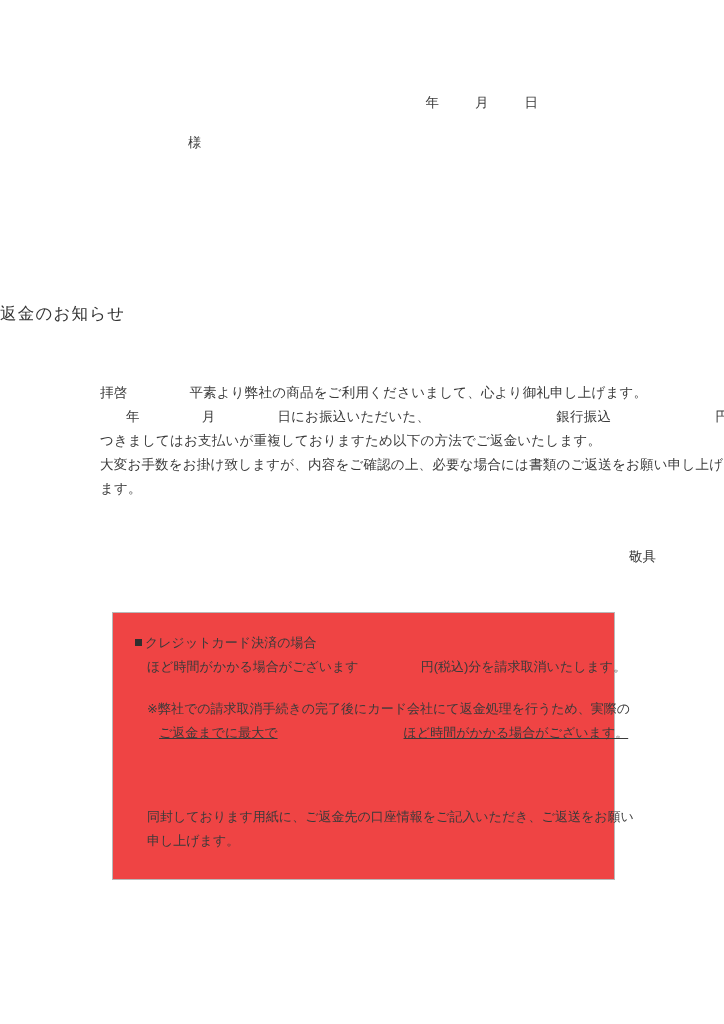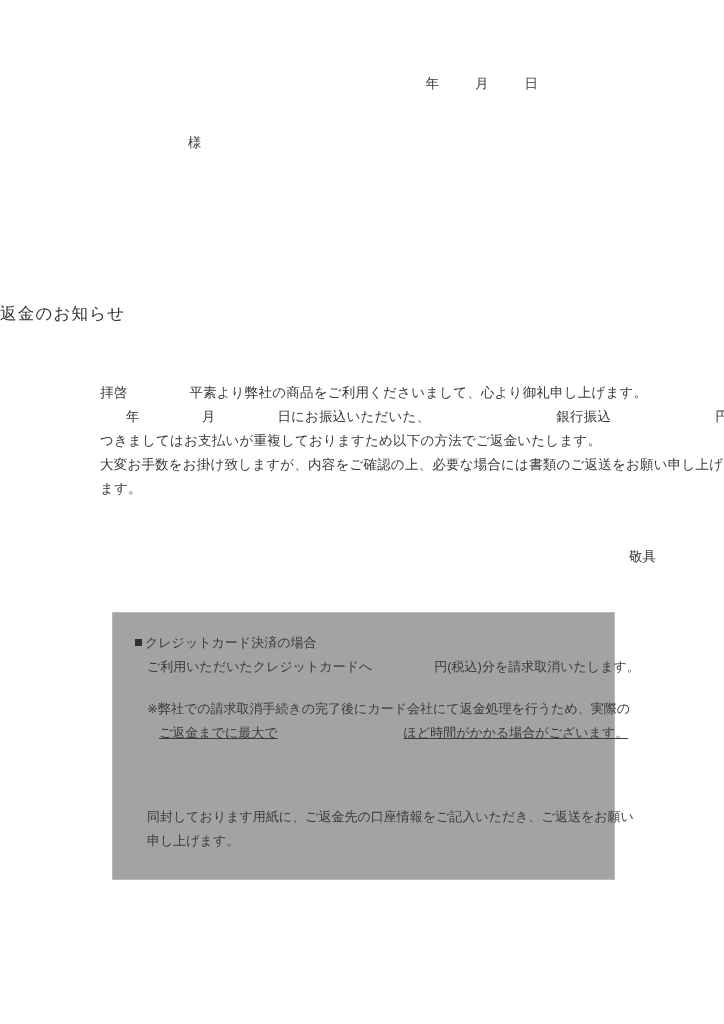--- a/index.html
+++ b/index.html
@@ -25,21 +25,21 @@
     font-size: 13.5px;
     line-height: 24px;
     white-space: pre;
     color: #3a3a3a;
     letter-spacing: 0.2px;
   }
 
   
   #date-row {
     position: absolute;
-    top: 75px;
+    top: 94px;
     left: 0;
     width: 648px;
     text-align: right;
     padding-right: 110px;
     box-sizing: border-box;
     font-size: 13.5px;
     color: #3a3a3a;
     white-space: pre;
   }
   #date-row .seg { display: inline-block; }
@@ -98,21 +98,21 @@
 
   
   #notice-box {
     position: absolute;
     left: 112px;
     top: 612px;
     width: 503px;
     height: 268px;
     border: 1px solid #b9b9b9;
     box-sizing: border-box;
-    background: #a3a3a3;
+    background: #ef4444;
   }
   #notice-box .bx {
     position: absolute;
     font-size: 13px;
     line-height: 24px;
     white-space: pre;
     color: #3a3a3a;
   }
   .bullet-sq {
     display: inline-block;
@@ -149,21 +149,21 @@
 
 
   </div>
 
   <div id="closing">敬具</div>
 
   <div id="notice-box">
 
     <div class="bx" style="left:22px; top:18px;"><span class="bullet-sq"></span><span>クレジットカード決済の場合</span></div>
 
-    <div class="bx" style="left:22px; top:42px;"><span class="sub-indent"></span><span>ご利用いただいたクレジットカードへ</span><span class="blank-md"></span><span>円(税込)分を請求取消いたします。</span></div>
+    <div class="bx" style="left:22px; top:42px;"><span class="sub-indent"></span><span>ほど時間がかかる場合がございます</span><span class="blank-md"></span><span>円(税込)分を請求取消いたします。</span></div>
 
     <div class="bx" style="left:22px; top:84px;"><span class="sub-indent"></span><span>※弊社での請求取消手続きの完了後にカード会社にて返金処理を行うため、実際の</span></div>
 
     <div class="bx" style="left:22px; top:108px;text-decoration:underline;"><span class="sub-indent"></span><span class="sub-indent"></span><span>ご返金までに最大で</span><span class="blank-xl"></span><span>ほど時間がかかる場合がございます。</span></div>
 
 
     <div class="bx" style="left:22px; top:192px;"><span class="sub-indent"></span><span>同封しております用紙に、ご返金先の口座情報をご記入いただき、ご返送をお願い</span></div>
 
     <div class="bx" style="left:22px; top:216px;"><span class="sub-indent"></span><span>申し上げます。</span></div>
 

